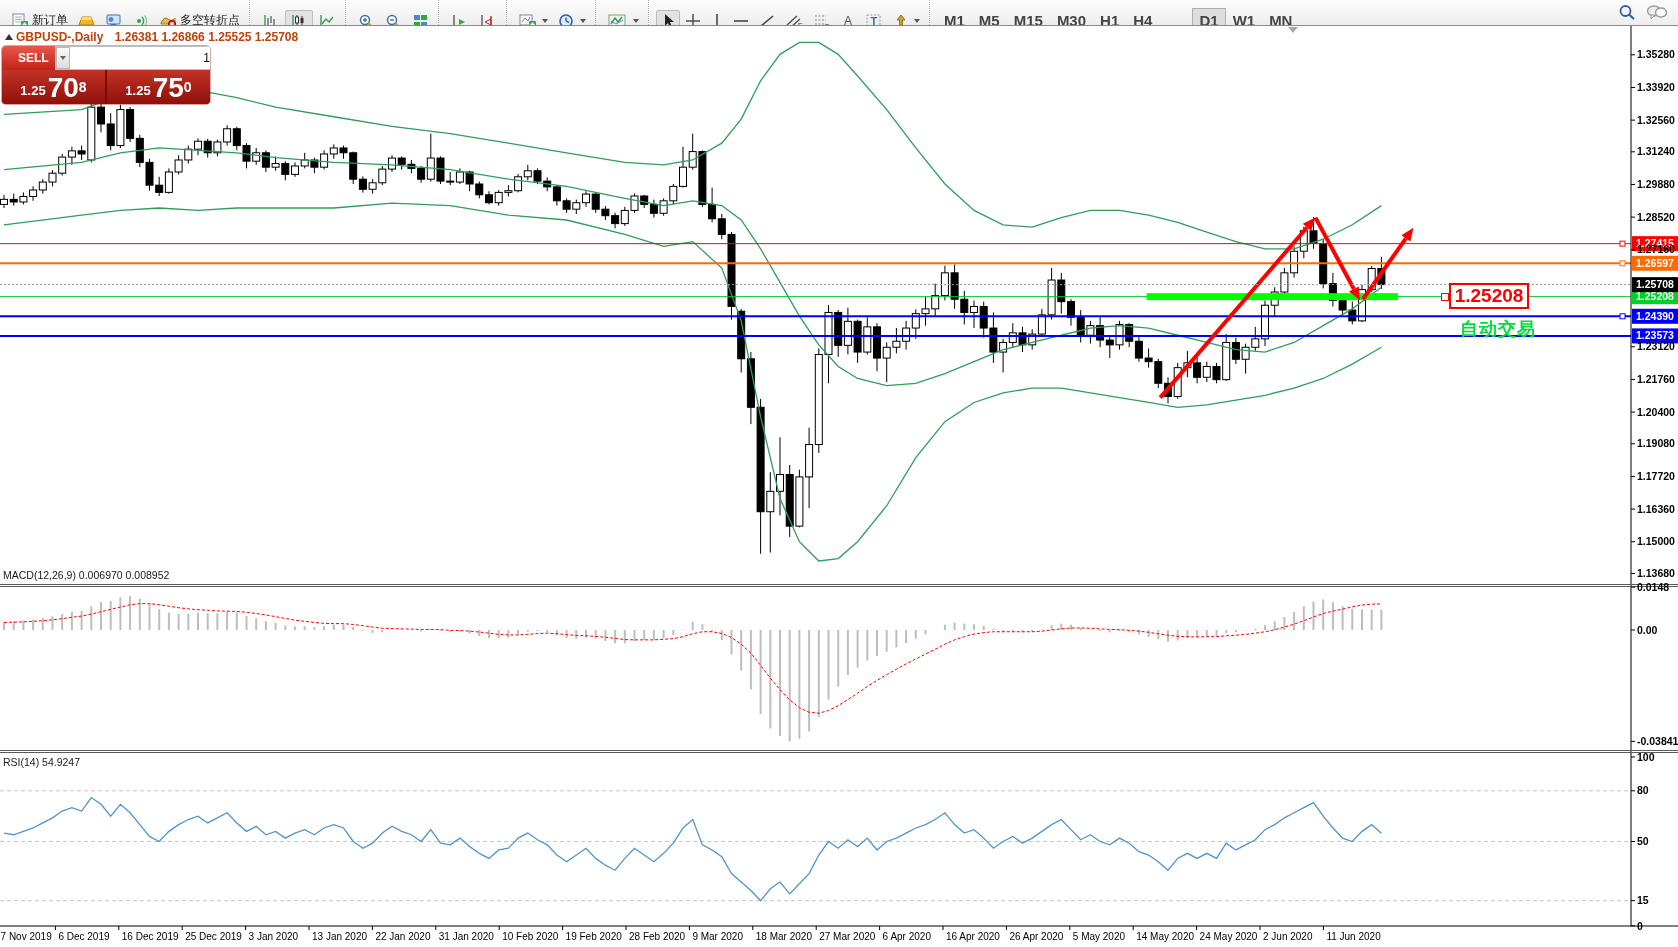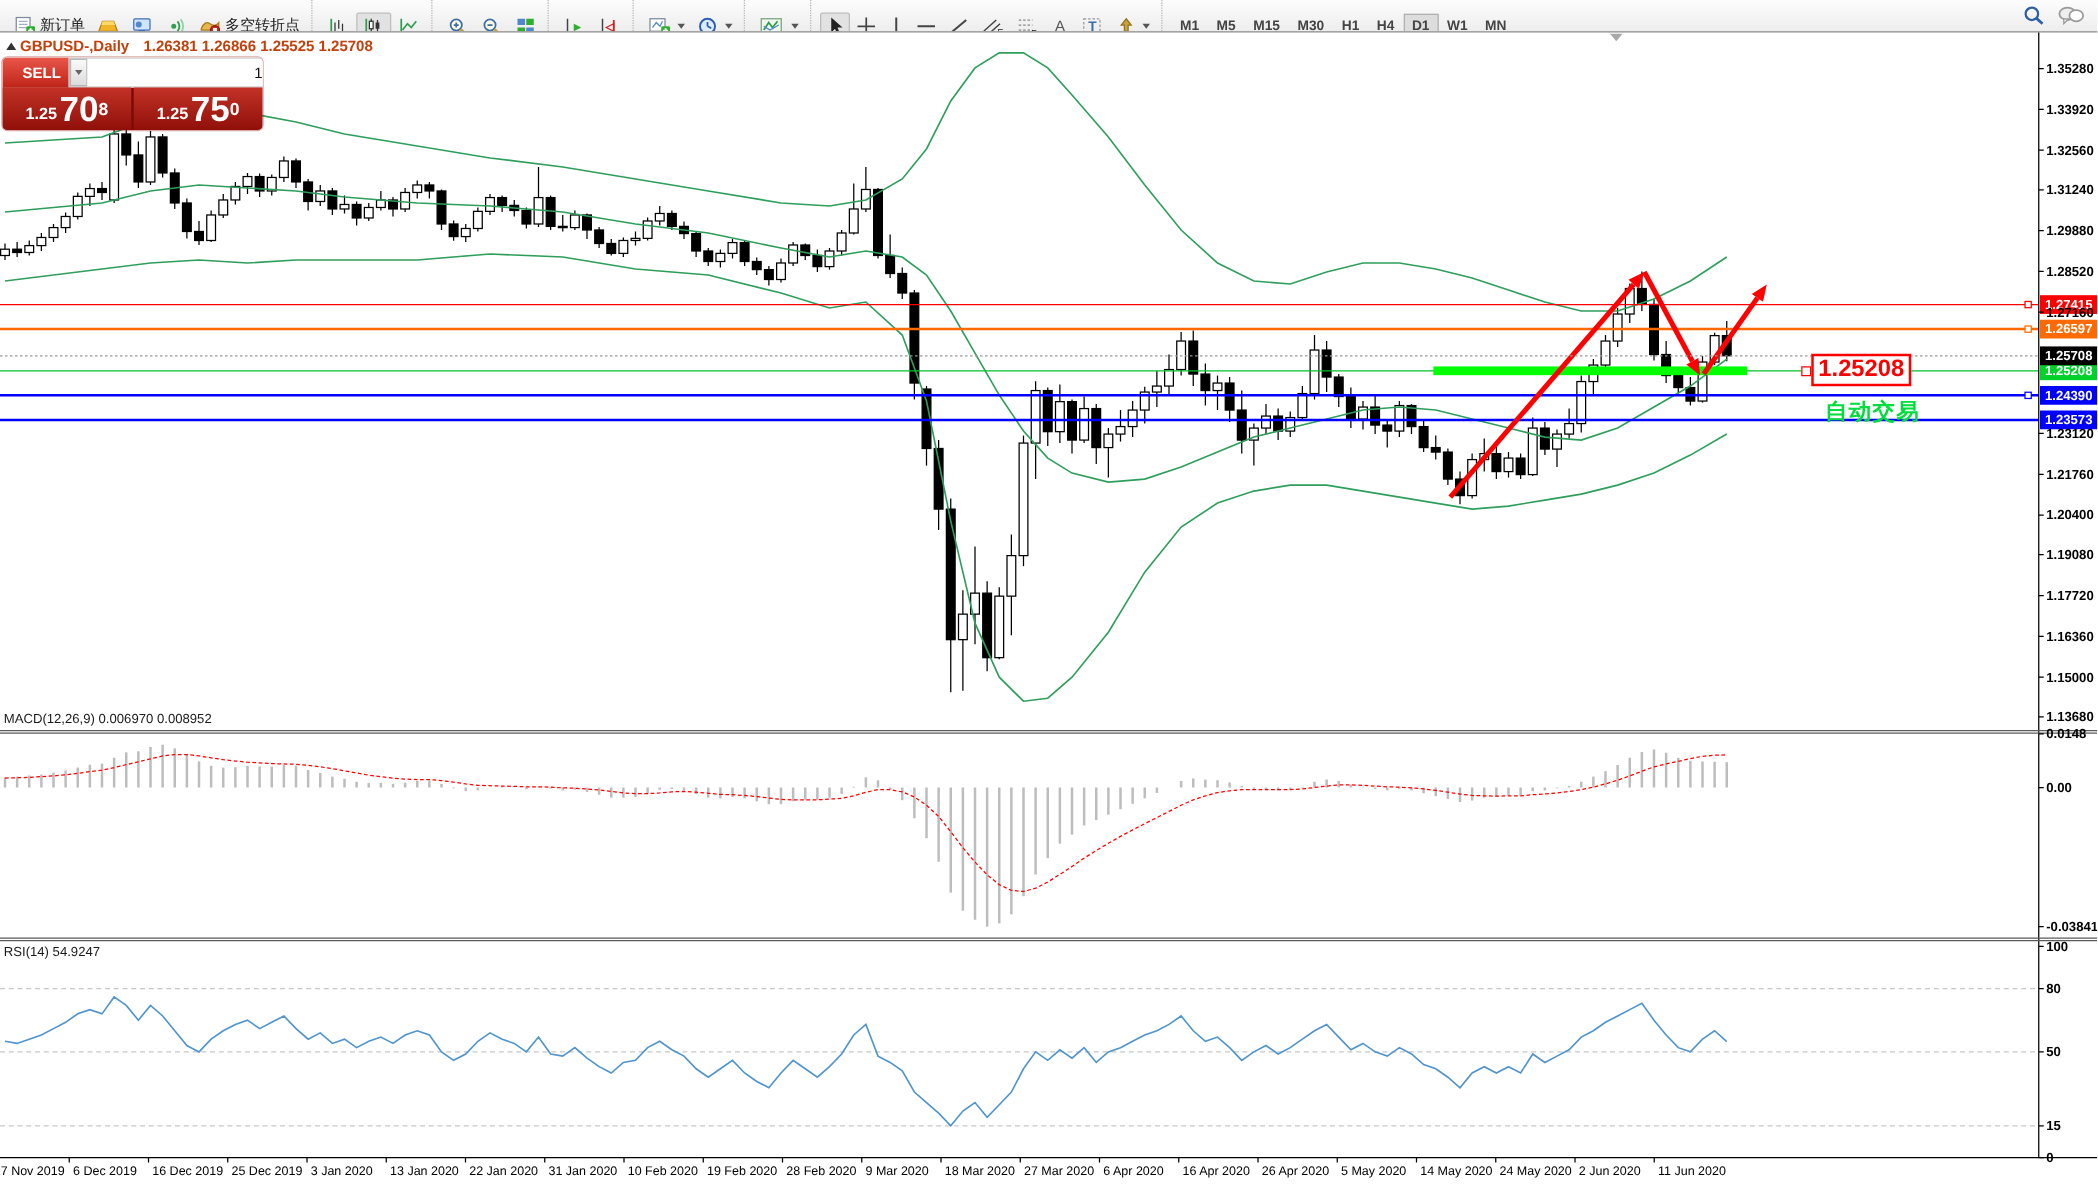--- a/index.html
+++ b/index.html
@@ -11,23 +11,23 @@
     display:flex;align-items:center;font-size:12px;color:#222;}
   .tb-group{display:flex;align-items:center;height:25px;padding:16px 4px 0 7px;
     border-left:1px dotted #b5b5b5;}
   .tb-group:first-child{border-left:none;}
   .tb-btn{display:flex;align-items:center;gap:3px;padding:2px 4px;border:1px solid transparent;
     border-radius:2px;cursor:default;background:transparent;font-family:inherit;font-size:12px;color:#222;}
   .tb-btn.pressed{background:#e2e2e2;border-color:#bdbdbd;}
   .tb-btn svg{display:block;}
   .caret{width:0;height:0;border-left:3px solid transparent;border-right:3px solid transparent;
     border-top:4px solid #555;margin-left:2px;}
-  .tf-btn{font-size:11px;font-weight:bold;color:#444;padding:3px 6px;border:1px solid transparent;
+  .tf-btn{font-size:15px;font-weight:bold;color:#444;padding:3px 6px;border:1px solid transparent;
     background:transparent;font-family:inherit;}
-  .tf-btn.active{background:#dddddd;border:1px solid #b0b0b0;}
+  .tf-btn.active{background:#dddddd;border:1px solid #b0b0b0;margin-left:33px;}
   #tb-right{margin-left:auto;display:flex;align-items:center;gap:10px;padding-right:10px;}
   
   #chart-frame{position:absolute;left:0;top:25px;width:1678px;height:922px;background:#fff;
     border-top:1px solid #8a8a8a;}
   #cv{position:absolute;left:0;top:25px;}
   #chart-title{position:absolute;left:16px;top:30px;font-size:12px;font-weight:600;color:#c2410c;}
   #chart-title .ohlc{margin-left:8px;font-weight:600;}
   #oct-expander{position:absolute;left:5px;top:34px;width:0;height:0;
     border-left:4px solid transparent;border-right:4px solid transparent;border-bottom:6px solid #333;}
   

